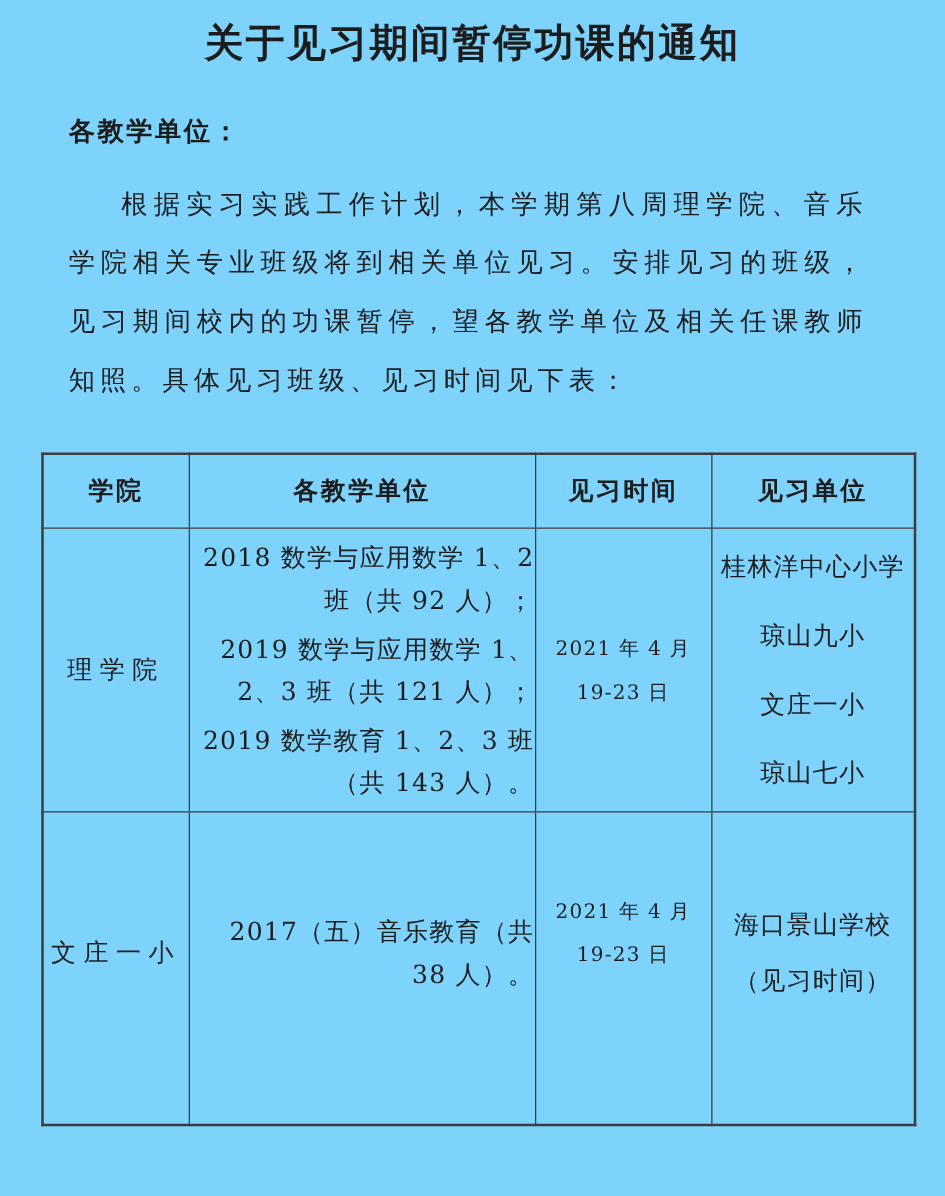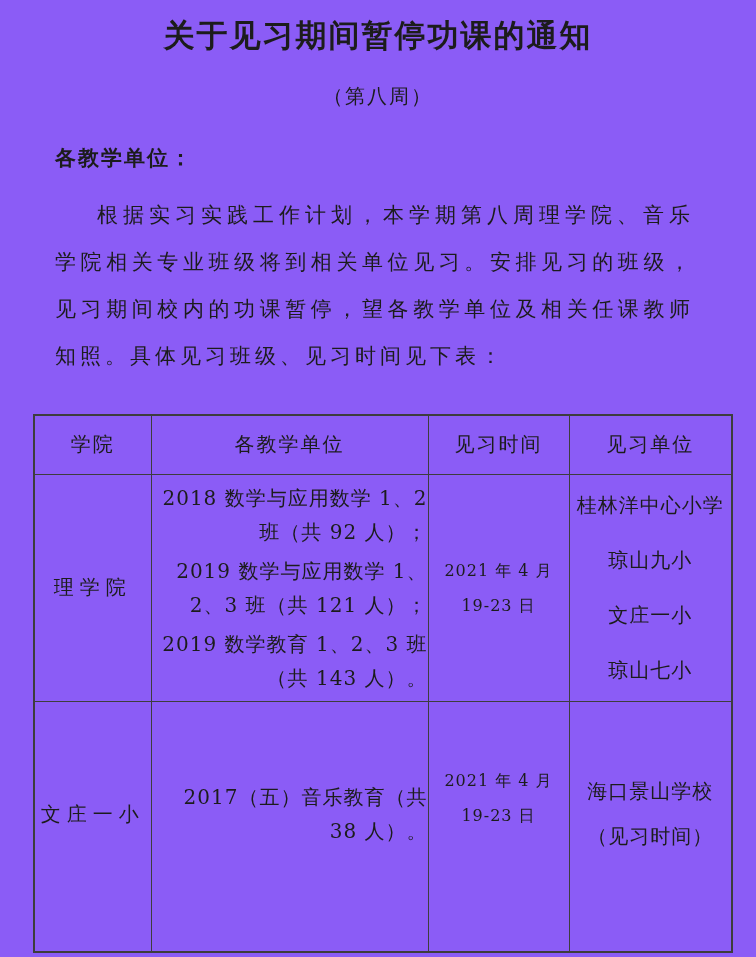--- a/index.html
+++ b/index.html
@@ -5,21 +5,21 @@
   html, body {
     margin: 0;
     padding: 0;
     background: #ffffff;
   }
   .page {
     position: relative;
     width: 756px;
     height: 957px;
     margin: 0 auto;
-    background: #8b5cf6;
+    background: #7dd3fc;
     color: #1c1c1c;
     font-family: "DejaVu Serif", "Liberation Serif", serif;
     overflow: hidden;
   }
   .doc-title {
     margin: 0;
     padding-top: 13px;
     font-size: 31px;
     line-height: 44px;
     font-weight: bold;
@@ -62,21 +62,21 @@
     border: 1px solid #3d3d3d;
     padding: 0;
     vertical-align: middle;
     overflow: hidden;
   }
   .notice-table thead tr { height: 59px; }
   .row-science { height: 227px; }
   .row-music  { height: 251px; }
   .notice-table th {
     font-family: "Liberation Sans", "DejaVu Sans", sans-serif;
-    font-weight: normal;
+    font-weight: bold;
     font-size: 20px;
     text-align: center;
     letter-spacing: 2px;
     margin-left: 16px;
   }
   .college-cell {
     text-align: center;
     font-size: 20px;
     letter-spacing: 6px;
   }
@@ -107,21 +107,20 @@
   .row-music .time-cell { padding-bottom: 56px; }
   .row-music .units-cell .unit-line { line-height: 45px; }
 </style>
 </head>
 <body>
 
 <div class="page">
 
   <h1 class="doc-title">关于见习期间暂停功课的通知</h1>
 
-  <div class="doc-subtitle">（第八周）</div>
 
   <div class="salutation">各教学单位：</div>
 
   <p class="body-text">根据实习实践工作计划，本学期第八周理学院、音乐学院相关专业班级将到相关单位见习。安排见习的班级，见习期间校内的功课暂停，望各教学单位及相关任课教师知照。具体见习班级、见习时间见下表：</p>
 
   <table class="notice-table">
     <colgroup>
       <col style="width:117px">
       <col style="width:277px">
       <col style="width:141px">

